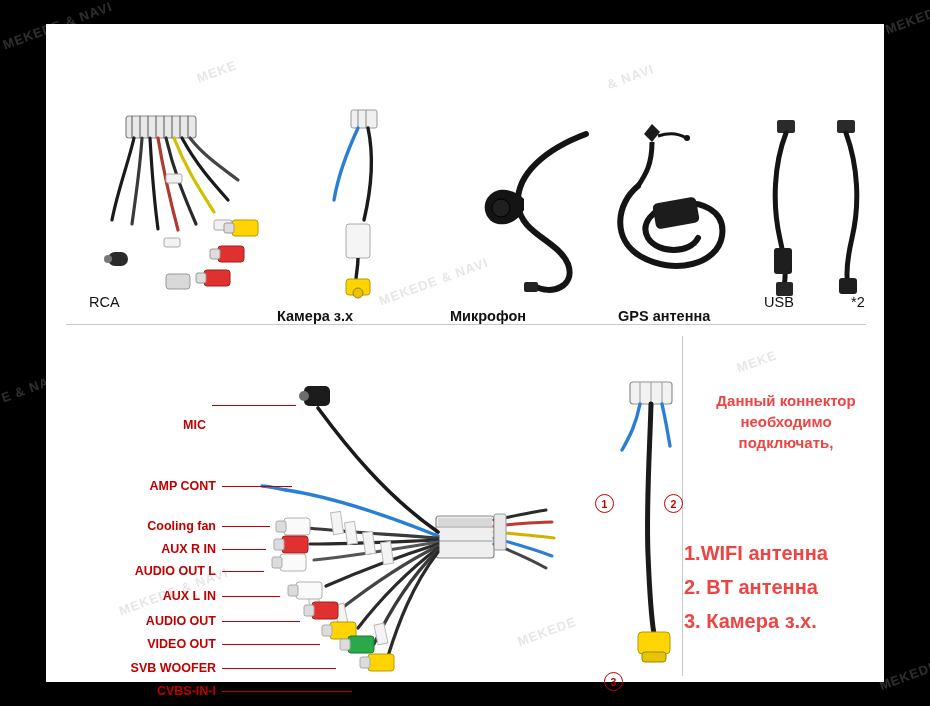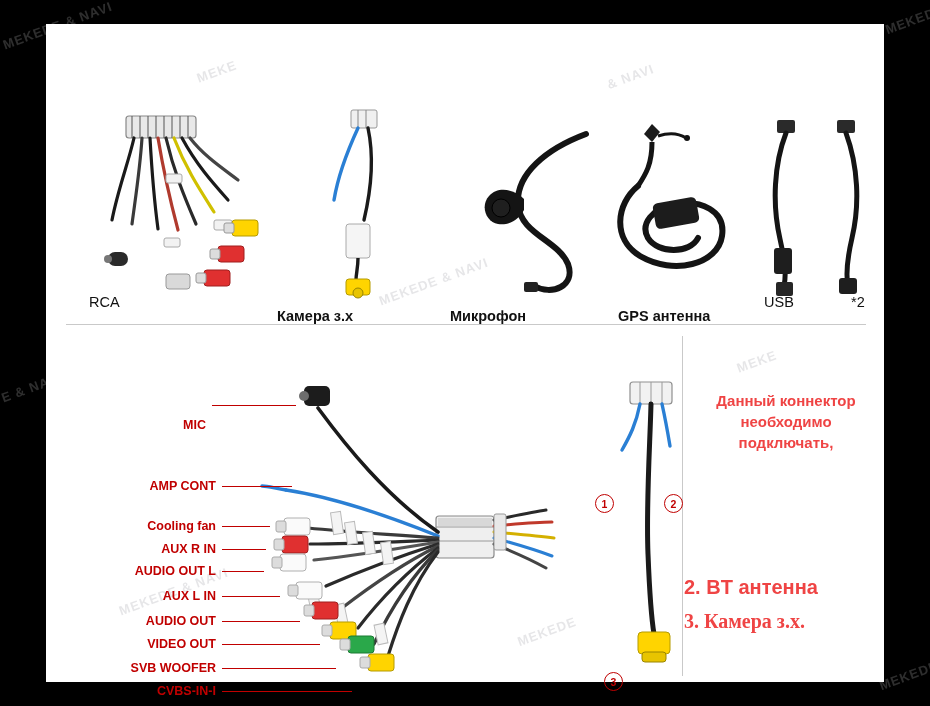--- a/index.html
+++ b/index.html
@@ -279,17 +279,18 @@
     </svg>
 
     <div class="circnum" style="left:549px;top:470px;">1</div>
     <div class="circnum" style="left:618px;top:470px;">2</div>
     <div class="circnum" style="left:558px;top:648px;">3</div>
 
     <div class="rtext c" style="left:648px;top:368px;width:184px;font-size:15px;">Данный коннектор</div>
     <div class="rtext c" style="left:648px;top:389px;width:184px;font-size:15px;">необходимо</div>
     <div class="rtext c" style="left:648px;top:410px;width:184px;font-size:15px;">подключать,</div>
 
+    <div class="rtext" style="left:638px;top:518px;font-size:20px;">1.WIFI антенна</div>
     <div class="rtext" style="left:638px;top:552px;font-size:20px;">2. BT антенна</div>
-    <div class="rtext" style="left:638px;top:586px;font-size:20px;font-family:Liberation Serif, serif;">3. Камера з.х.</div>
+    <div class="rtext" style="left:638px;top:586px;font-size:20px;">3. Камера з.х.</div>
 
   </div>
 </div>
 
 </body></html>

